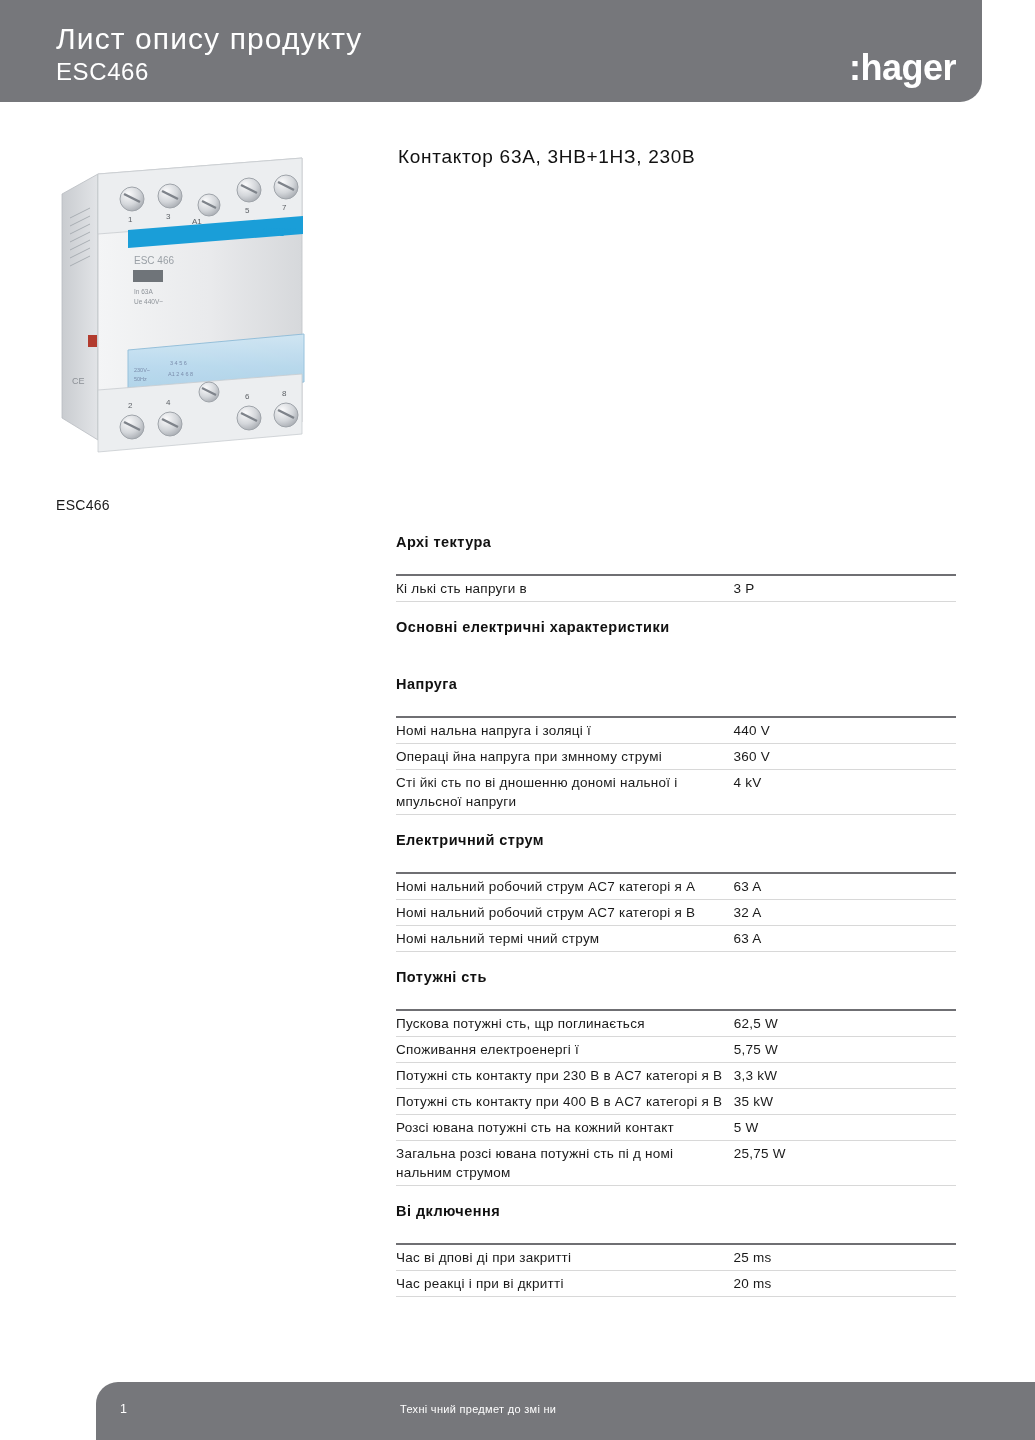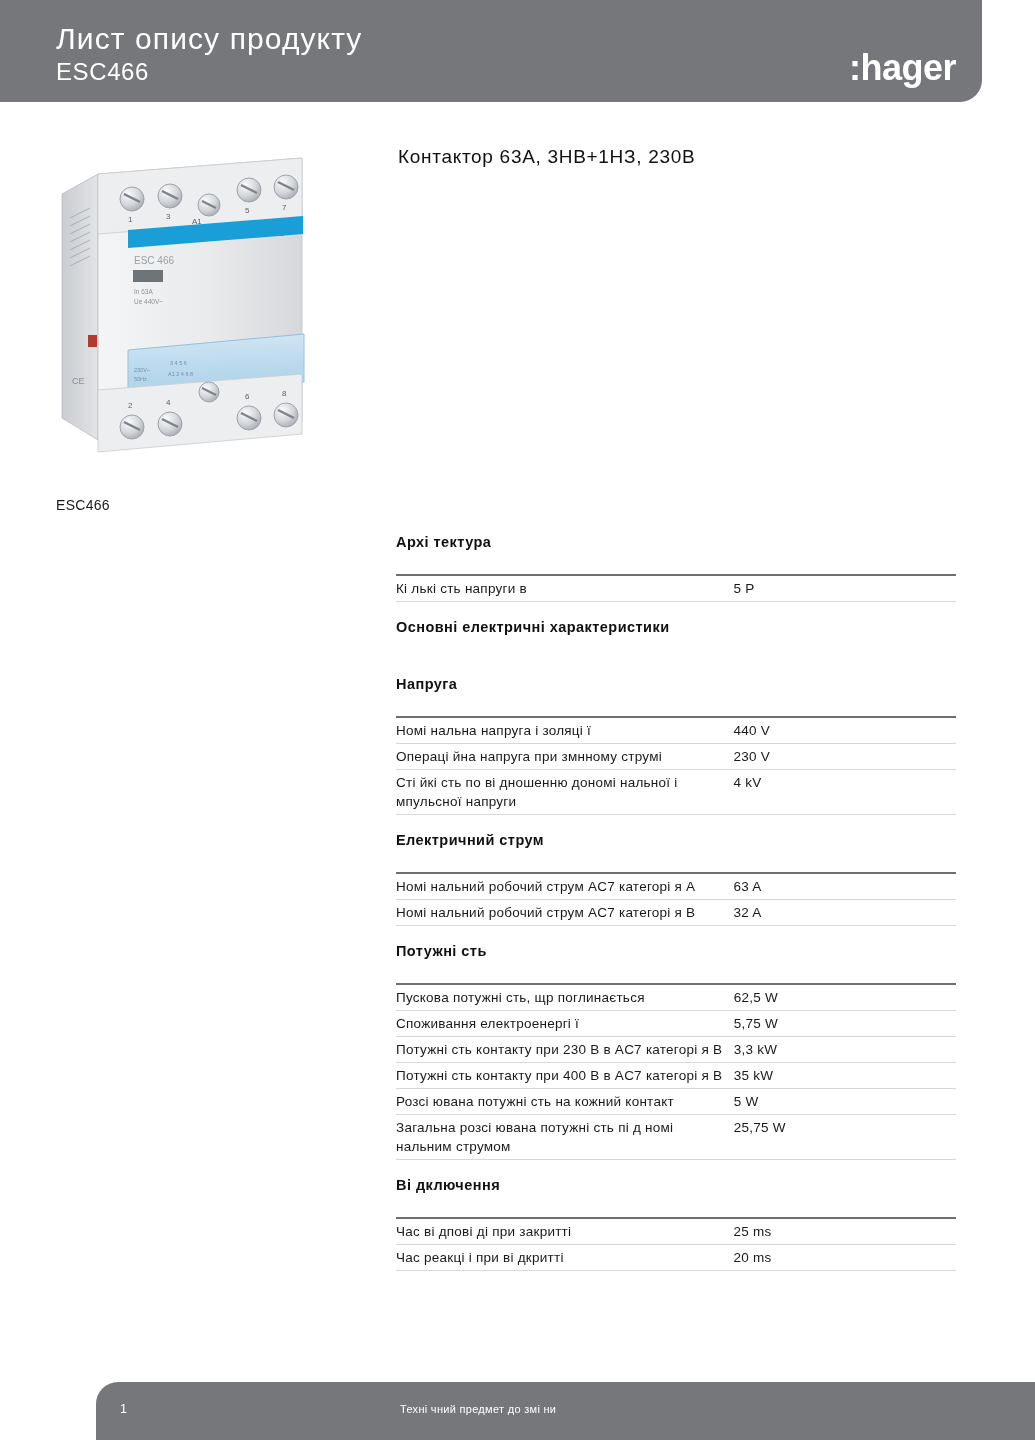--- a/index.html
+++ b/index.html
@@ -272,58 +272,62 @@
 <div class="product-title">Контактор 63А,  3НВ+1НЗ, 230В</div>
 
 <div class="spec-area">
 
 <div class="spec-group">
       <div class="spec-group-title">Архі тектура</div>
       <table class="spec-table">
         <tbody>
           <tr>
             <td class="label">Кі лькі сть напруги в</td>
-            <td class="value">5 P</td>
+            <td class="value">3 P</td>
           </tr>
         </tbody>
       </table>
     </div>
     <div class="spec-group">
       <div class="spec-group-title">Основні  електричні  характеристики</div>
     </div>
     <div class="spec-group">
       <div class="spec-group-title">Напруга</div>
       <table class="spec-table">
         <tbody>
           <tr>
             <td class="label">Номі нальна напруга і золяці ї</td>
             <td class="value">440 V</td>
           </tr>
           <tr>
             <td class="label">Операці йна напруга при змнному струмі</td>
-            <td class="value">230 V</td>
+            <td class="value">360 V</td>
           </tr>
           <tr>
             <td class="label">Сті йкі сть по ві дношенню дономі нальної і мпульсної  напруги</td>
             <td class="value">4 kV</td>
           </tr>
         </tbody>
       </table>
     </div>
     <div class="spec-group">
       <div class="spec-group-title">Електричний струм</div>
       <table class="spec-table">
         <tbody>
           <tr>
             <td class="label">Номі нальний робочий струм AC7 категорі я A</td>
             <td class="value">63 A</td>
           </tr>
           <tr>
             <td class="label">Номі нальний робочий струм AC7 категорі я B</td>
             <td class="value">32 A</td>
+          </tr>
+          <tr>
+            <td class="label">Номі нальний термі чний струм</td>
+            <td class="value">63 A</td>
           </tr>
         </tbody>
       </table>
     </div>
     <div class="spec-group">
       <div class="spec-group-title">Потужні сть</div>
       <table class="spec-table">
         <tbody>
           <tr>
             <td class="label">Пускова потужні сть, щр поглинається</td>

